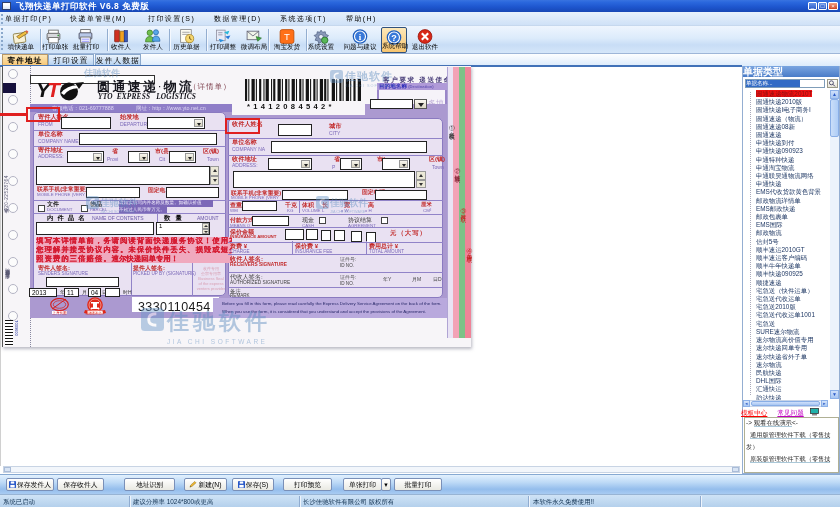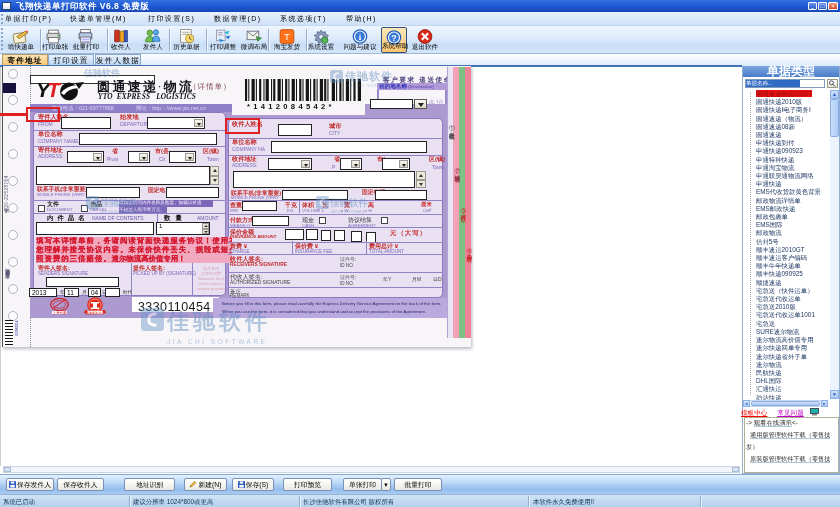--- a/index.html
+++ b/index.html
@@ -22,21 +22,21 @@
 #helpbtn{background:linear-gradient(180deg,#fde8b9,#f7c570);border:1px solid #31517c;border-radius:2px;box-sizing:border-box;}
 #tabbar{left:0;top:54px;width:840px;height:12px;background:linear-gradient(180deg,#fdfeff,#dcebfb);}
 .tab{top:54px;height:11px;font-size:7.6px;letter-spacing:1.2px;line-height:12px;text-align:center;box-sizing:border-box;color:#000;}
 #tab1{left:2px;width:46px;background:linear-gradient(180deg,#fce6b6,#f8c878);border:1px solid #b89868;border-bottom:none;font-weight:bold;}
 #tab2{left:48px;width:46px;background:linear-gradient(180deg,#eaf3fd,#b9d3f0);border:1px solid #8aa8cc;border-bottom:none;}
 #tab3{left:95px;width:46px;background:linear-gradient(180deg,#eaf3fd,#b9d3f0);border:1px solid #8aa8cc;border-bottom:none;font-family:Liberation Mono, monospace;}
 #tabline{left:0;top:65px;width:742px;height:2px;background:#4272b8;}
 #mainbg{left:0;top:67px;width:742px;height:399px;background:#fff;border-left:1px solid #d0d0d0;box-sizing:border-box;}
 
 #rpanel{left:742px;top:66px;width:98px;height:408px;background:#fff;border:1px solid #94aed2;box-sizing:border-box;}
-#rphead{left:743px;top:66px;width:96px;height:11px;background:linear-gradient(180deg,#7aa5e0,#4a7cc8);color:#fff;font-size:12px;font-weight:bold;text-align:center;line-height:11px;}
+#rphead{left:743px;top:66px;width:96px;height:11px;background:linear-gradient(180deg,#7aa5e0,#4a7cc8);color:#fff;font-size:10px;font-weight:bold;line-height:11px;}
 #rpsearch{left:745px;top:79px;width:80px;height:9px;background:#fff;border:1px solid #7f9db9;box-sizing:border-box;}
 #rpsel{left:746px;top:80px;width:54px;height:7px;background:#316ac5;color:#fff;font-size:5.5px;line-height:7px;}
 #rpbtn{left:827px;top:79px;width:11px;height:9px;background:linear-gradient(180deg,#fdfdfb,#e8e5d8);border:1px solid #9a9a88;box-sizing:border-box;}
 #rplist{left:745px;top:90px;width:85px;height:312px;overflow:hidden;font-size:6.4px;color:#1f3864;line-height:8.2px;white-space:nowrap;}
 .seli{background:#ee1111;color:#8a1111;}
 #rpscroll{left:830px;top:90px;width:9px;height:309px;background:#ecf3fc;}
 .sbtn{position:absolute;left:0;width:9px;height:9px;background:linear-gradient(180deg,#cfe0fb,#a8c6f2);border:1px solid #8cb0e8;box-sizing:border-box;color:#2a5ac8;font-size:5px;text-align:center;line-height:7px;}
 #rpthumb{position:absolute;left:0;top:9px;width:9px;height:38px;background:linear-gradient(90deg,#cadef9,#aecdf6);border:1px solid #89aee6;box-sizing:border-box;border-radius:2px;}
 #rphscroll{left:743px;top:400px;width:85px;height:7px;background:#ecf3fc;border:1px solid #c8d4e8;box-sizing:border-box;}
 #rplinks{left:741px;top:408px;width:97px;height:9px;font-size:6.6px;white-space:nowrap;}
@@ -369,21 +369,21 @@
  <div class="a" style="left:164px;top:214px;font-size:6.4px;color:#111;font-weight:bold;letter-spacing:5px;white-space:nowrap;">数量</div>
  <div class="a pl" style="left:197px;top:215px;font-size:5px;color:#6a58a8;">AMOUNT</div>
  <div class="a inp" style="left:36px;top:222px;width:118px;height:13px;"></div>
  <div class="a inp" style="left:156px;top:222px;width:54px;height:13px;font-size:6px;padding-left:2px;">1</div>
  <div class="a spin" style="left:202px;top:223px;width:7px;height:5.5px;">
         <div style="margin:1px auto 0;width:0;border-left:2px solid transparent;border-right:2px solid transparent;border-bottom:2.5px solid #333;"></div>
       </div>
  <div class="a spin" style="left:202px;top:228.5px;width:7px;height:5.5px;">
         <div style="margin:1.5px auto 0;width:0;border-left:2px solid transparent;border-right:2px solid transparent;border-top:2.5px solid #333;"></div>
       </div>
- <div class="a" id="warn">填写本详情单前，务请阅读背面快递服务协议！使用本单表示<br>您理解并接受协议内容。未保价快件丢失、损毁或短少，按<br>照资费的三倍赔偿。<span style="letter-spacing:0;">速尔物流高价值专用！</span></div>
+ <div class="a" id="warn">填写本详情单前，务请阅读背面快递服务协议！使用本单表示<br>您理解并接受协议内容。未保价快件丢失、损毁或短少，按<br>照资费的三倍赔偿。<span style="letter-spacing:0;">速尔快递回单专用！</span></div>
  <div class="a rl" style="left:38px;top:264px;font-size:6px;">寄件人签名:</div>
  <div class="a pl" style="left:38px;top:271px;font-size:4.6px;">SENDERS SIGNATURE</div>
  <div class="a" style="left:131px;top:263px;width:1px;height:33px;background:#9183c8;"></div>
  <div class="a rl" style="left:133px;top:264px;font-size:6px;">提件人签名:</div>
  <div class="a pl" style="left:133px;top:271px;font-size:4.6px;">PICKED UP BY (SIGNATURE)</div>
  <div class="a" style="left:192px;top:263px;width:1px;height:33px;background:#9183c8;"></div>
  <div class="a" style="left:196px;top:266px;width:30px;font-size:4px;color:#d8a0b4;text-align:center;line-height:5px;">收件专用<br>全宗专用章<br>Business Seal<br>of the express<br>venters provider</div>
  <div class="a inp" style="left:46px;top:277px;width:73px;height:10px;"></div>
  <div class="a inp" style="left:29px;top:288px;width:28px;height:9px;font-size:6.5px;padding-left:2px;">2013</div>
  <div class="a" style="left:60px;top:289px;font-size:5px;color:#333;">年</div>

